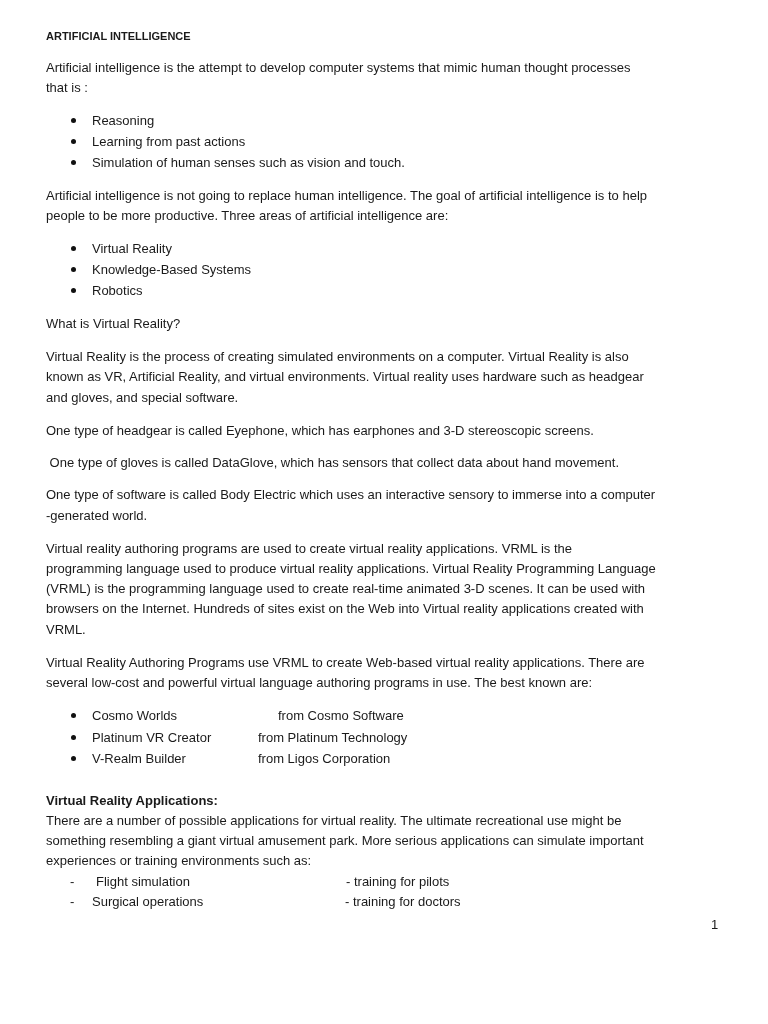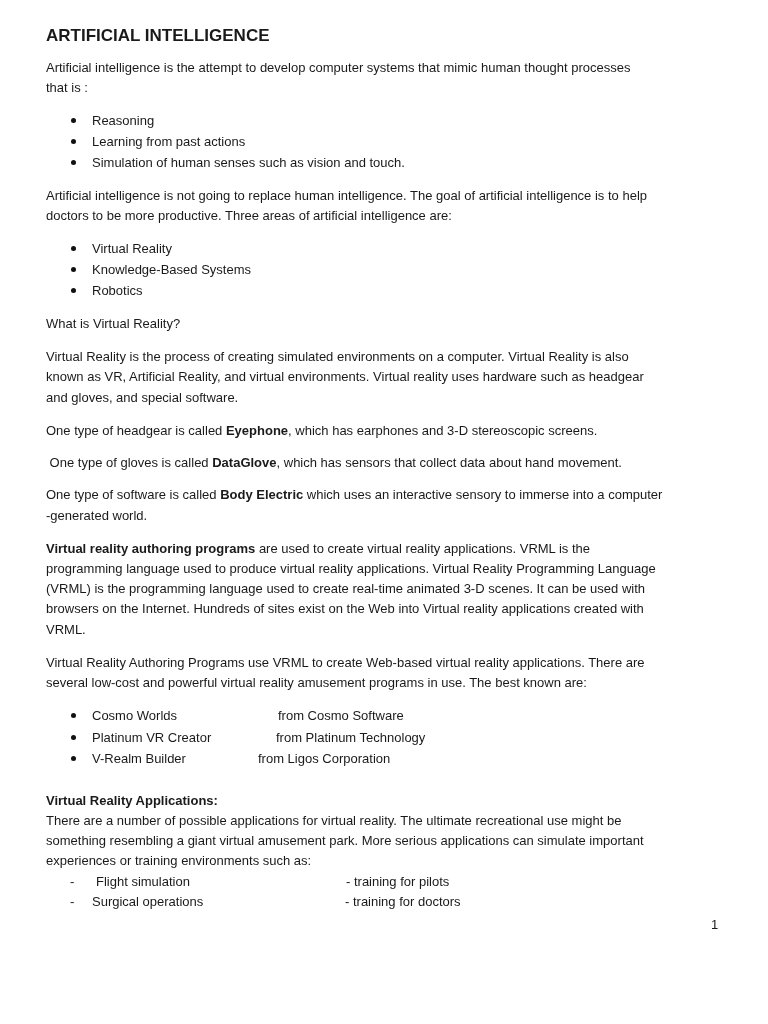--- a/index.html
+++ b/index.html
@@ -1,26 +1,26 @@
 <!DOCTYPE html>
 <html><head>
 <meta charset="utf-8">
 <style>
   html, body { margin: 0; padding: 0; background: #ffffff; }
   body { width: 768px; height: 1024px; position: relative; overflow: hidden;
          font-family: "Liberation Sans", "DejaVu Sans", sans-serif; color: #1a1a1a; }
   .page { position: absolute; left: 46px; top: 0; width: 680px; font-size: 13px; line-height: 20.5px; }
   .abs { position: absolute; left: 0; white-space: nowrap; }
-  .title { font-weight: bold; font-size: 17px; }
+  .title { font-weight: bold; font-size: 11px; }
   .bullet-row { position: absolute; left: 0; white-space: nowrap; }
   .bullet-dot { position: absolute; left: 25px; top: 7px; width: 5px; height: 5px; border-radius: 50%; background: #111; }
   .bullet-text { position: absolute; left: 46px; top: 0; }
   .col2 { position: absolute; top: 0; }
   .dash { position: absolute; left: 24px; top: 0; }
-  b { font-weight: bold; }
+  b { font-weight: normal; }
   .pagenum { position: absolute; left: 711px; top: 917px; font-size: 13px; }
 </style>
 </head>
 <body>
 
 <div class="page">
 
   <div class="abs title" style="top:26px">ARTIFICIAL INTELLIGENCE</div>
 
   <div class="abs" style="top:58px">Artificial intelligence is the attempt to develop computer systems that mimic human thought processes</div>
@@ -33,21 +33,21 @@
   <div class="bullet-row" style="top:132px">
     <span class="bullet-dot"></span>
     <span class="bullet-text">Learning from past actions</span>
   </div>
   <div class="bullet-row" style="top:153px">
     <span class="bullet-dot"></span>
     <span class="bullet-text">Simulation of human senses such as vision and touch.</span>
   </div>
 
   <div class="abs" style="top:186px">Artificial intelligence is not going to replace human intelligence. The goal of artificial intelligence is to help</div>
-  <div class="abs" style="top:206px">doctors to be more productive. Three areas of artificial intelligence are:</div>
+  <div class="abs" style="top:206px">people to be more productive. Three areas of artificial intelligence are:</div>
 
   <div class="bullet-row" style="top:239px">
     <span class="bullet-dot"></span>
     <span class="bullet-text">Virtual Reality</span>
   </div>
   <div class="bullet-row" style="top:260px">
     <span class="bullet-dot"></span>
     <span class="bullet-text">Knowledge-Based Systems</span>
   </div>
   <div class="bullet-row" style="top:281px">
@@ -74,31 +74,31 @@
 
   <div class="abs" style="top:539px">
     <b>Virtual reality authoring programs</b><span> are used to create virtual reality applications. VRML is the</span>
   </div>
   <div class="abs" style="top:559px">programming language used to produce virtual reality applications. Virtual Reality Programming Language</div>
   <div class="abs" style="top:579px">(VRML) is the programming language used to create real-time animated 3-D scenes. It can be used with</div>
   <div class="abs" style="top:599px">browsers on the Internet. Hundreds of sites exist on the Web into Virtual reality applications created with</div>
   <div class="abs" style="top:620px">VRML.</div>
 
   <div class="abs" style="top:653px">Virtual Reality Authoring Programs use VRML to create Web-based virtual reality applications. There are</div>
-  <div class="abs" style="top:673px">several low-cost and powerful virtual reality amusement programs in use. The best known are:</div>
+  <div class="abs" style="top:673px">several low-cost and powerful virtual language authoring programs in use. The best known are:</div>
 
   <div class="bullet-row" style="top:706px; width:500px">
     <span class="bullet-dot"></span>
     <span class="bullet-text">Cosmo Worlds</span>
     <span class="col2" style="left:232px">from Cosmo Software</span>
   </div>
   <div class="bullet-row" style="top:728px; width:500px">
     <span class="bullet-dot"></span>
     <span class="bullet-text">Platinum VR Creator</span>
-    <span class="col2" style="left:230px">from Platinum Technology</span>
+    <span class="col2" style="left:212px">from Platinum Technology</span>
   </div>
   <div class="bullet-row" style="top:749px; width:500px">
     <span class="bullet-dot"></span>
     <span class="bullet-text">V-Realm Builder</span>
     <span class="col2" style="left:212px">from Ligos Corporation</span>
   </div>
 
   <div class="abs" style="top:791px; font-weight:bold">Virtual Reality Applications:</div>
   <div class="abs" style="top:811px">There are a number of possible applications for virtual reality. The ultimate recreational use might be</div>
   <div class="abs" style="top:831px">something resembling a giant virtual amusement park. More serious applications can simulate important</div>

